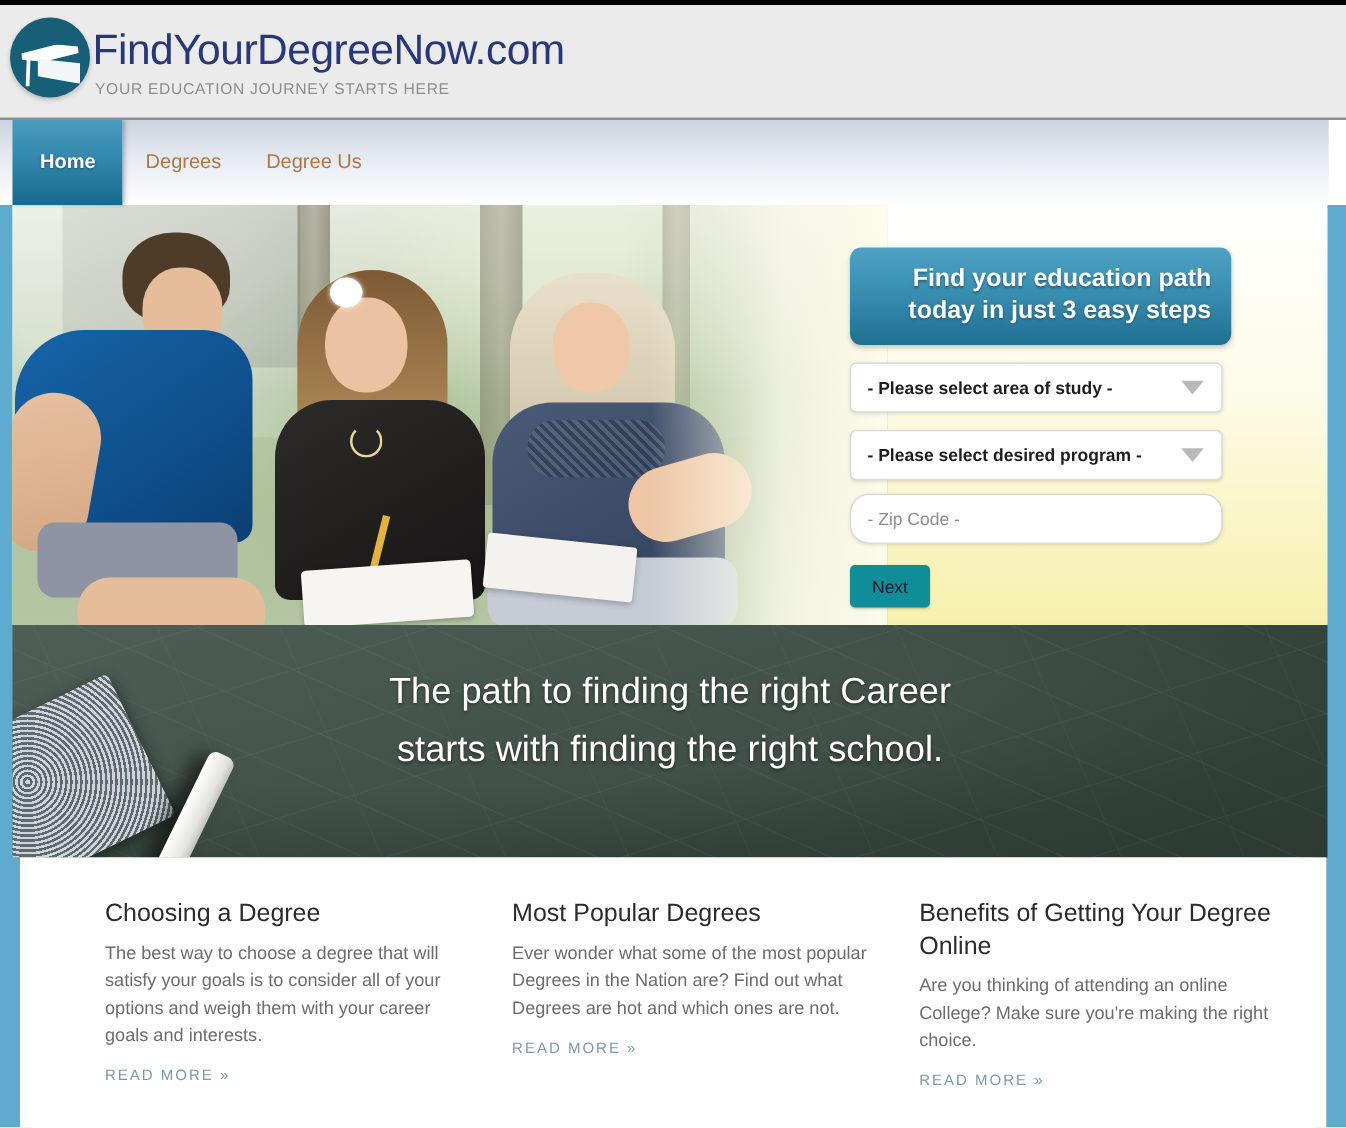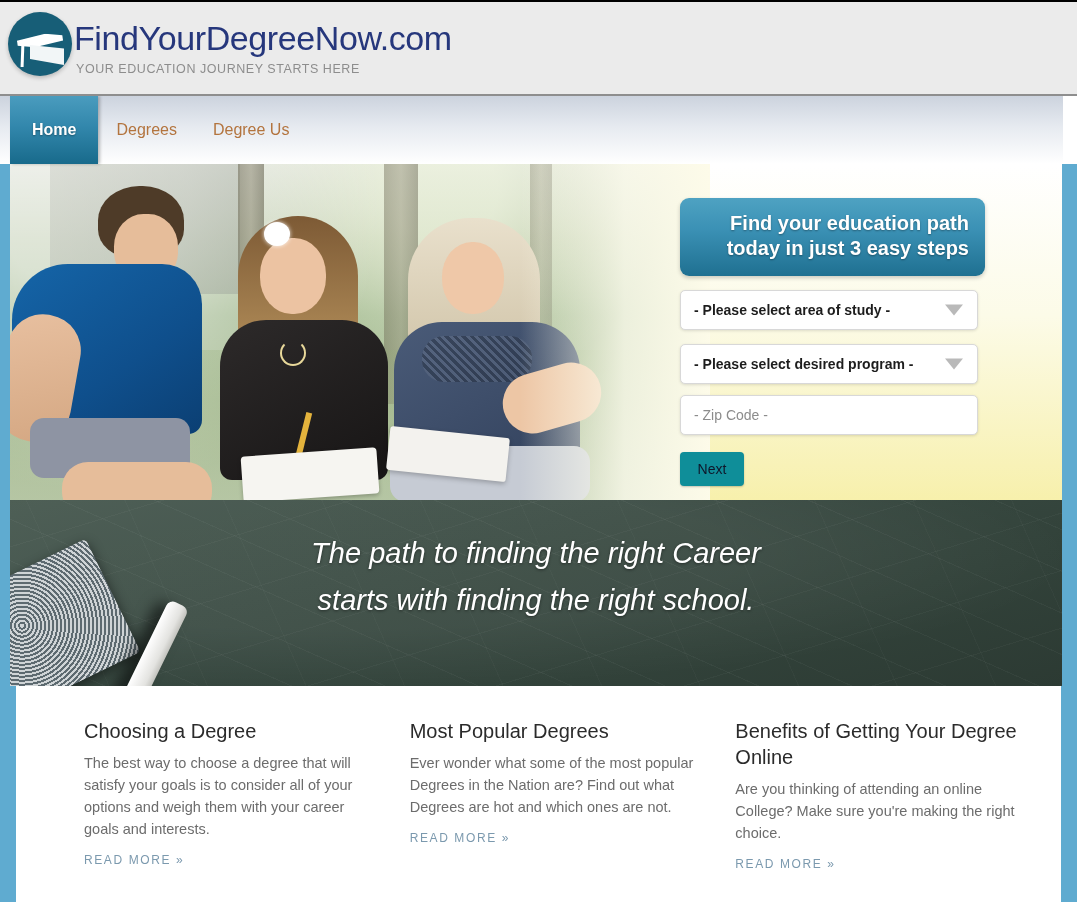--- a/index.html
+++ b/index.html
@@ -24,21 +24,21 @@
   .rail-shadow {
     position: absolute; top: 164px; bottom: 0; width: 14px; z-index: 2;
   }
   .rail-shadow.left  { left: 16px;  background: linear-gradient(to right, rgba(0,0,0,.30), rgba(0,0,0,0)); }
   .rail-shadow.right { right: 16px; background: linear-gradient(to left,  rgba(0,0,0,.30), rgba(0,0,0,0)); }
 
   
   #header {
     position: absolute; left: 0; top: 0; width: 1077px; height: 96px;
     background: #ebebeb;
-    border-top: 2px solid #000000;
+    border-top: 4px solid #000000;
     border-bottom: 2px solid #8e8e8e;
     z-index: 6;
   }
   #logo-wrap { position: absolute; left: 8px; top: 10px; width: 64px; height: 64px; }
   #logo-circle {
     width: 64px; height: 64px; border-radius: 50%;
     background: #175e77;
     box-shadow: 0 2px 4px rgba(0,0,0,.22);
     position: relative; overflow: hidden;
   }
@@ -167,21 +167,21 @@
     box-shadow: 0 2px 4px rgba(0,0,0,.2);
     text-align: right;
   }
   .fld {
     position: relative; width: 298px; height: 40px; margin-top: 14px;
     background: #fff; border: 1px solid #d8d8d8; border-radius: 5px;
     box-shadow: 0 1px 3px rgba(0,0,0,.12);
     display: flex; align-items: center;
   }
   .fld .txt { padding-left: 13px; font-size: 14px; color: #1d1d1d; font-weight: bold; }
-  .fld.zip  { margin-top: 11px; }
+  .fld.zip  { margin-top: 11px; border-radius: 15px; }
   .fld.zip .txt { color: #8c8c8c; font-weight: normal; }
   .caret {
     position: absolute; right: 14px; top: 50%; transform: translateY(-50%);
     width: 0; height: 0; border-left: 9px solid transparent; border-right: 9px solid transparent;
     border-top: 11px solid #b9b9b9;
   }
   #next-btn {
     margin-top: 17px; width: 64px; height: 34px; border: none; border-radius: 4px;
     background: #0f8e99; color: #0f172a; font-size: 14px; cursor: pointer;
     font-family: "Liberation Sans", sans-serif;
@@ -212,21 +212,20 @@
   #chalk {
     position: absolute; left: 132px; top: 98px; width: 22px; height: 120px;
     background: linear-gradient(to right, #ffffff, #e3e3e0 70%, #c2c2bd);
     transform: rotate(26deg); border-radius: 7px;
     box-shadow: -10px 6px 14px rgba(0,0,0,.55);
   }
   #board-text {
     position: absolute; left: 0; top: 30px; width: 100%;
     text-align: center; color: #fff; font-size: 29px; line-height: 1.62;
     text-shadow: 0 1px 3px rgba(0,0,0,.45);
-    font-style: italic;
   }
 
   
   #cols {
     position: absolute; left: 16px; top: 686px; width: 1045px; height: 216px;
     background: #fff; display: flex; padding: 32px 0 0 68px; z-index: 3;
   }
   .col { width: 330px; padding-right: 34px; }
   .col h3 { font-size: 20px; color: #2b2b2b; font-weight: normal; margin-bottom: 8px; line-height: 1.3; }
   .col p  { font-size: 14.5px; color: #6c6c6c; line-height: 1.52; }

